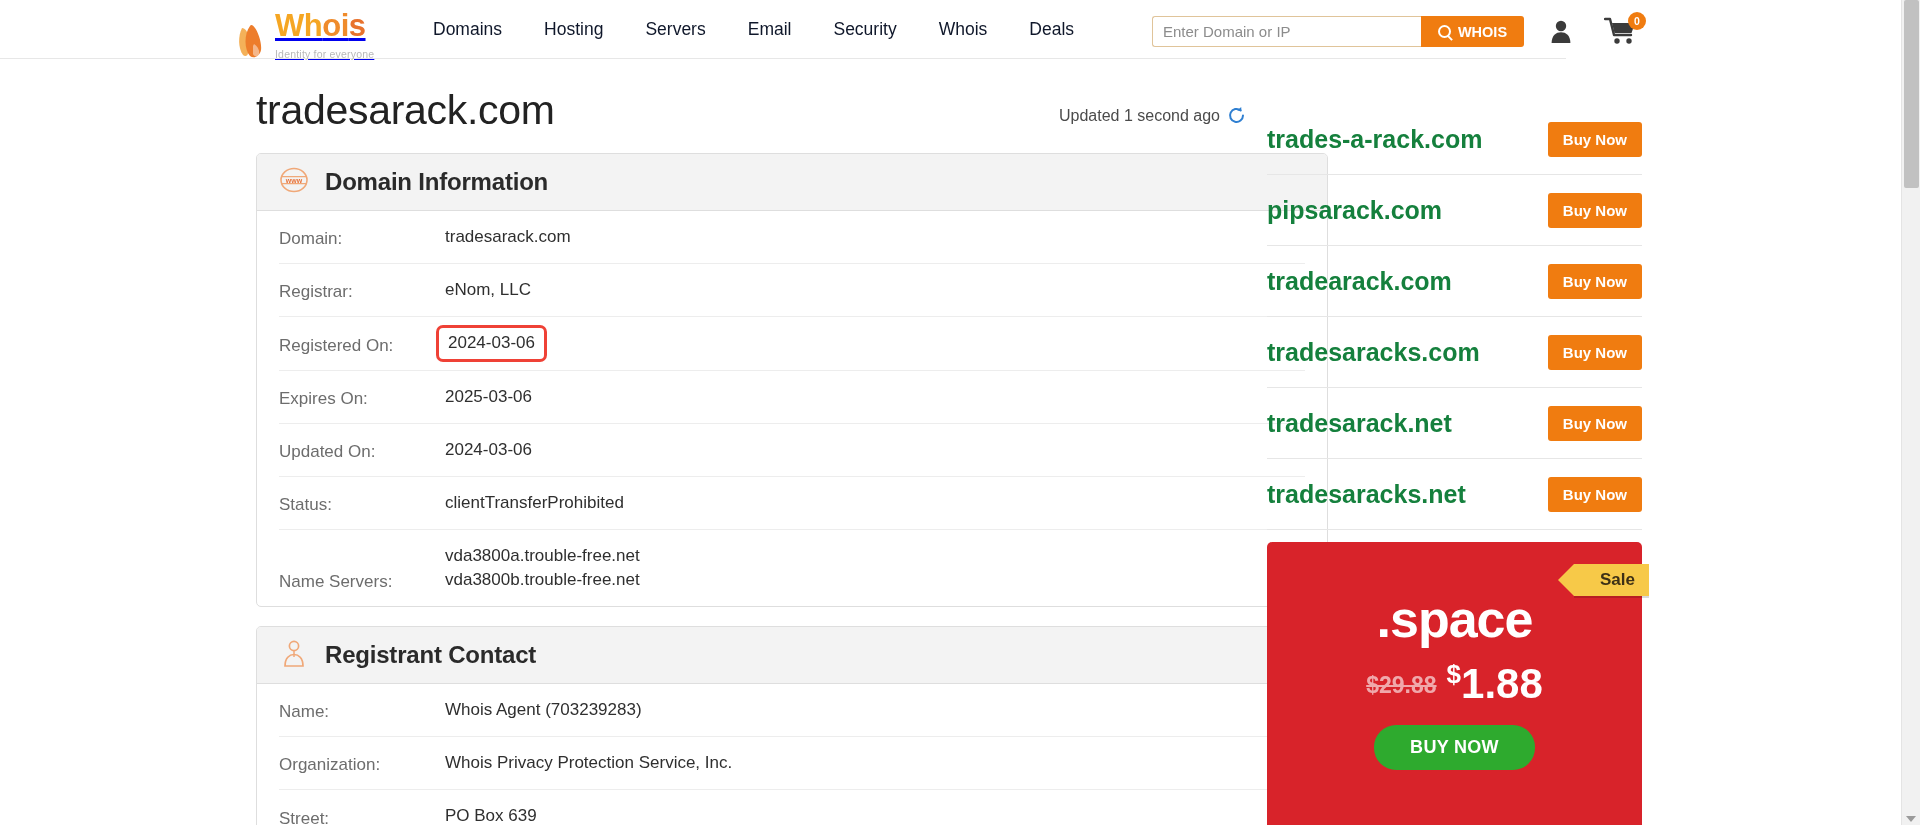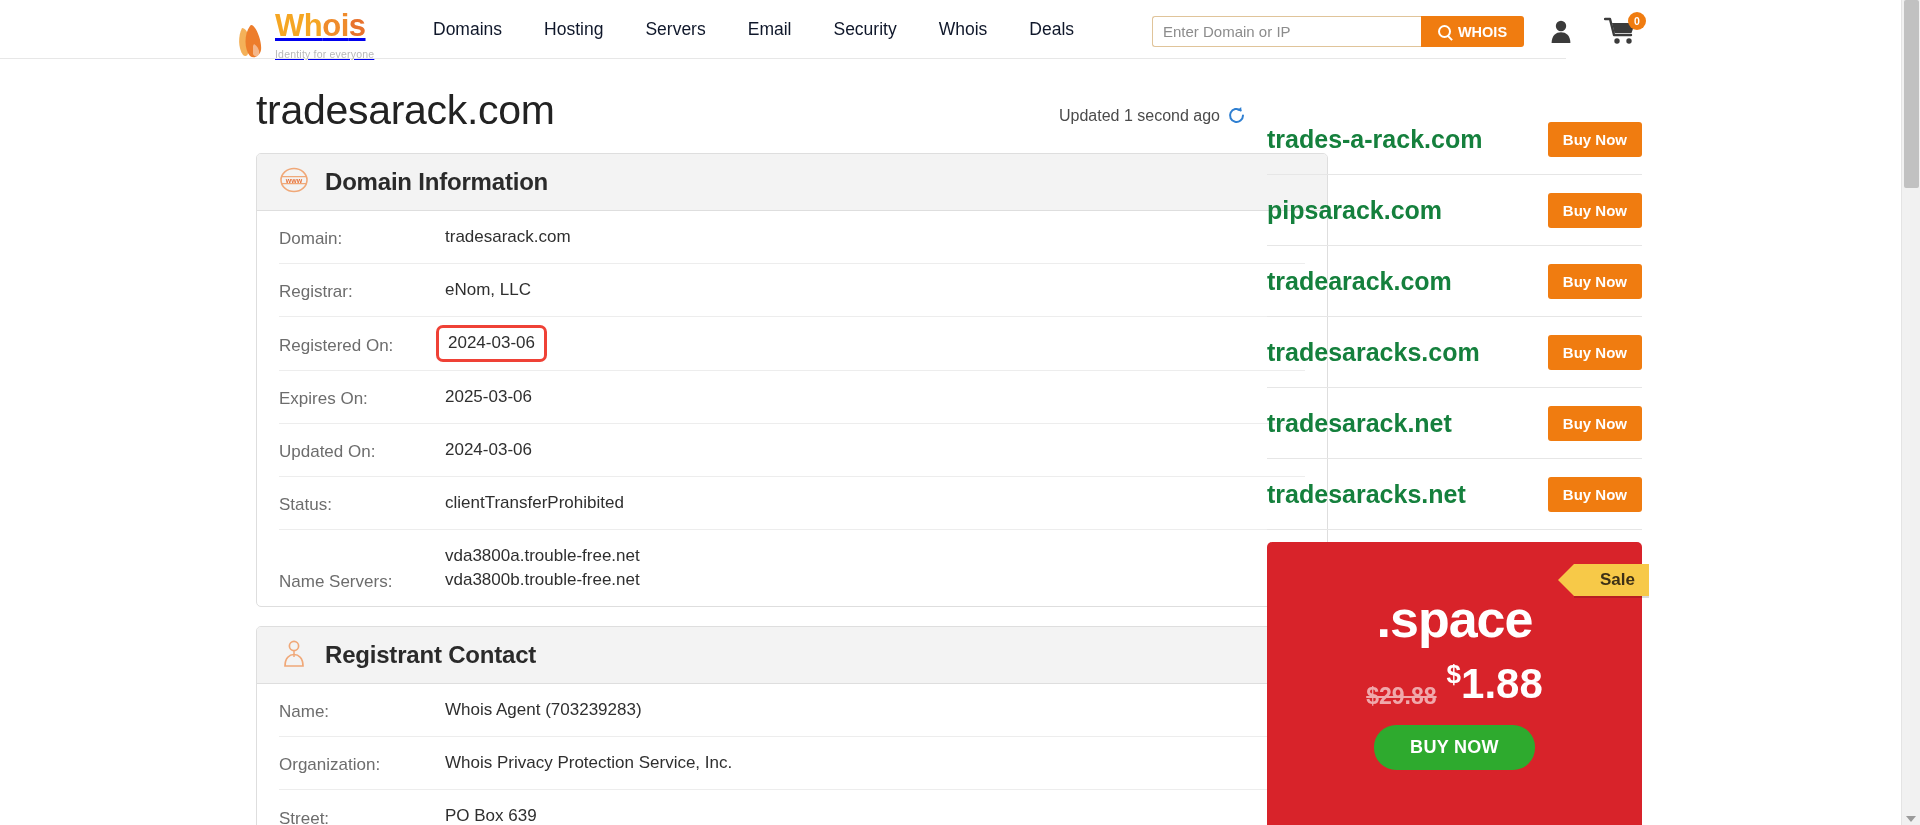--- a/index.html
+++ b/index.html
@@ -229,21 +229,21 @@
     content: ''; position: absolute; left: -16px; top: 0;
     border-top: 16px solid transparent;
     border-bottom: 16px solid transparent;
     border-right: 16px solid #f7c948;
   }
   .promo-tld {
     color: #fff; font-size: 52px; font-weight: bold;
     letter-spacing: -1px; margin-top: 47px;
   }
   .promo-prices {
-    display: flex; align-items: flex-end; gap: 10px; margin-top: 10px;
+    display: flex; align-items: center; gap: 10px; margin-top: 10px;
   }
   .price-old {
     color: #f0a8ab; font-size: 23px; font-weight: bold;
     text-decoration: line-through; position: relative; top: 2px;
   }
   .price-new { color: #fff; font-weight: bold; font-size: 42px; }
   .price-new .cur { font-size: 26px; vertical-align: super; }
   .promo-btn {
     margin-top: 17px;
     background: #2eaa2e; color: #fff; border: none;

